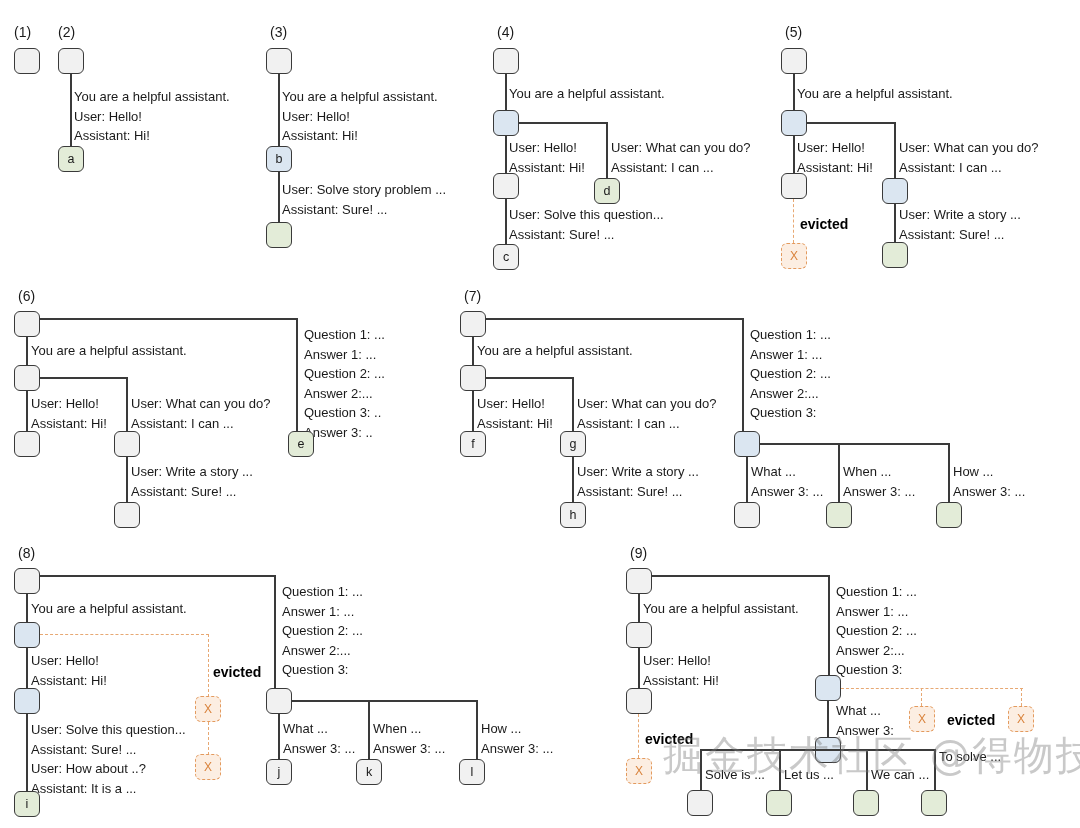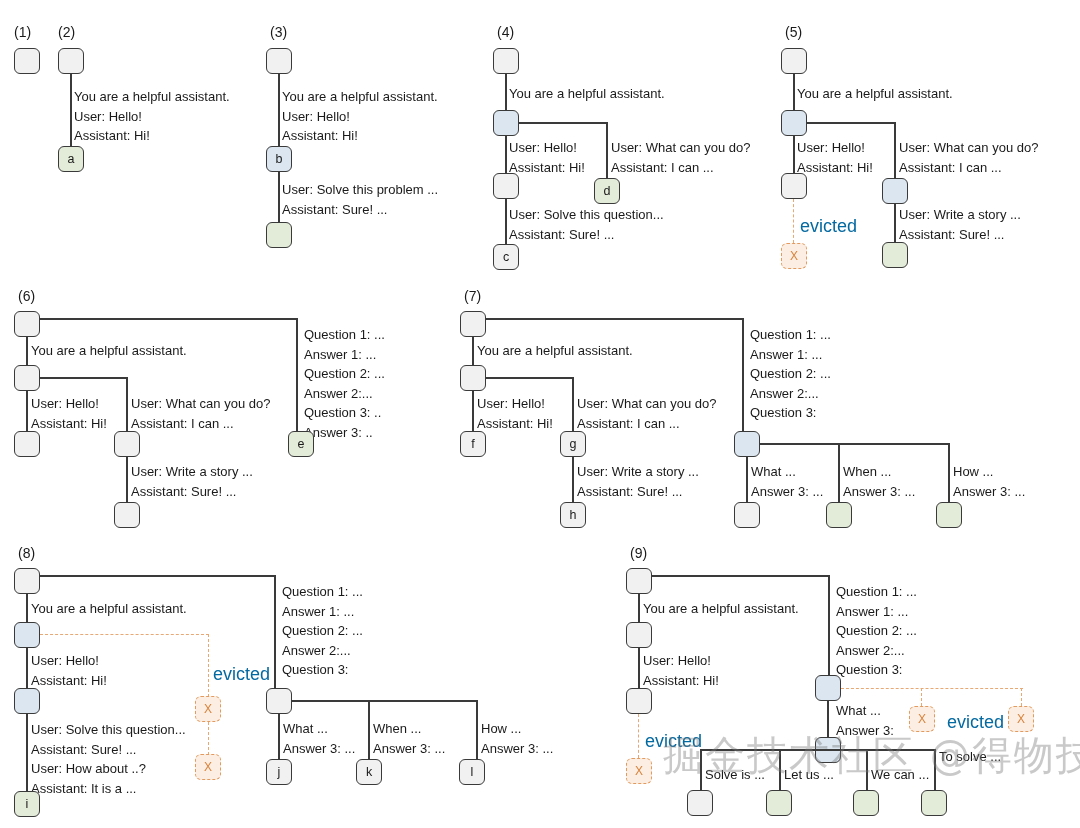--- a/index.html
+++ b/index.html
@@ -31,21 +31,21 @@
   .lnv{width:1.8px;}
   .lnh{height:1.8px;}
   .dl{position:absolute;}
   .dlv{border-left:1.6px dashed #e7a873;width:0;}
   .dlh{border-top:1.6px dashed #e7a873;height:0;}
   
   .txt{
     position:absolute;font-size:13px;line-height:19.5px;
     white-space:pre;color:#1a1a1a;
   }
-  .evlbl{position:absolute;font-size:18px;color:#0369a1;white-space:nowrap;}
+  .evlbl{position:absolute;font-size:14px;color:#000000;white-space:nowrap;font-weight:bold;}
   
   .wm{
     position:absolute;left:663px;top:735px;
     font-size:40px;line-height:1;color:rgba(120,120,120,0.40);
     font-family:"DejaVu Sans",sans-serif;white-space:nowrap;
     letter-spacing:2px;pointer-events:none;
   }
 </style>
 </head>
 <body>
@@ -69,21 +69,21 @@
 
   <div class="panel">
     <div class="plabel" style="left:270px;top:24px;">(3)</div>
     <div class="node grey" style="left:266px;top:48px;"></div>
     <div class="ln lnv" style="left:278px;top:74px;height:74px;"></div>
     <div class="txt" style="left:282px;top:87px;">You are a helpful assistant.
 User: Hello!
 Assistant: Hi!</div>
     <div class="node blue" style="left:266px;top:146px;">b</div>
     <div class="ln lnv" style="left:278px;top:172px;height:52px;"></div>
-    <div class="txt" style="left:282px;top:180px;">User: Solve this problem ...
+    <div class="txt" style="left:282px;top:180px;">User: Solve story problem ...
 Assistant: Sure! ...</div>
     <div class="node green" style="left:266px;top:222px;"></div>
   </div>
 
   <div class="panel">
     <div class="plabel" style="left:497px;top:24px;">(4)</div>
     <div class="node grey" style="left:493px;top:48px;"></div>
     <div class="ln lnv" style="left:505px;top:74px;height:38px;"></div>
     <div class="txt" style="left:509px;top:84px;">You are a helpful assistant.</div>
     <div class="node blue" style="left:493px;top:110px;"></div>

